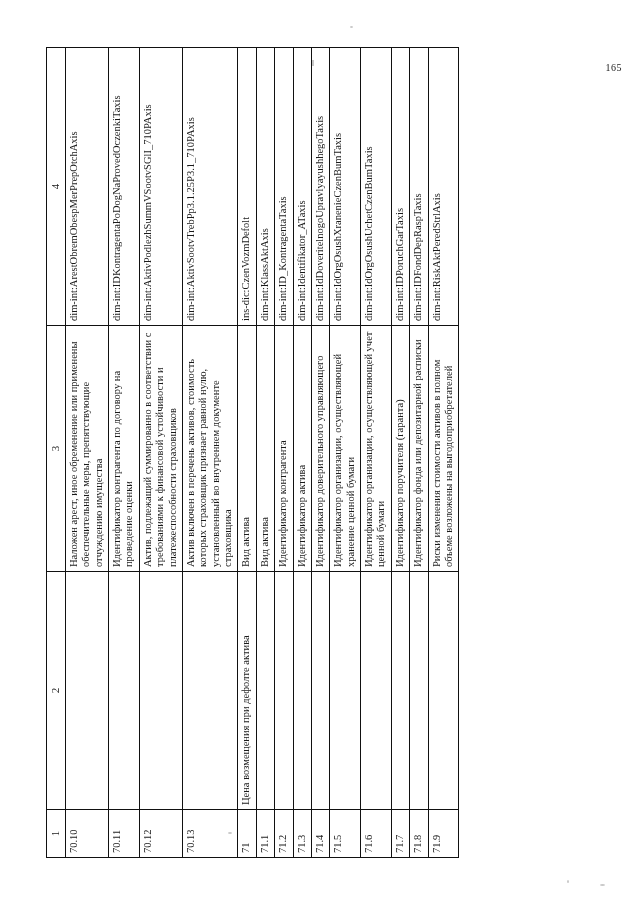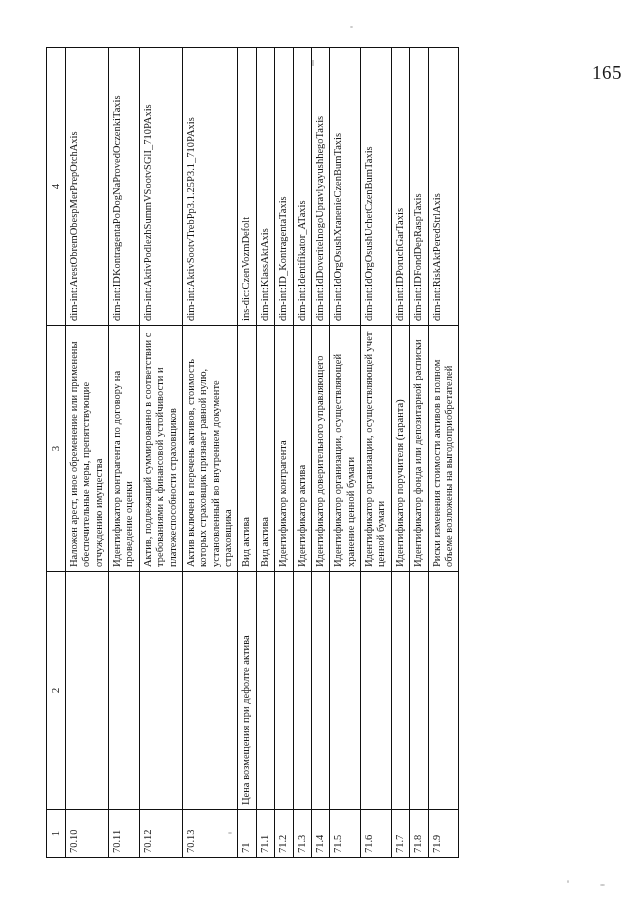--- a/index.html
+++ b/index.html
@@ -14,21 +14,21 @@
     color: #1a1a1a;
     position: relative;
     overflow: hidden;
   }
 
   
   .page-number {
     position: absolute;
     right: 18px;
     top: 62px;
-    font-size: 19px;
+    font-size: 10px;
     font-family: "Liberation Serif", serif;
     letter-spacing: 0.5px;
   }
 
   
   .rot-wrap {
     position: absolute;
     left: 0;
     top: 0;
     width: 640px;

